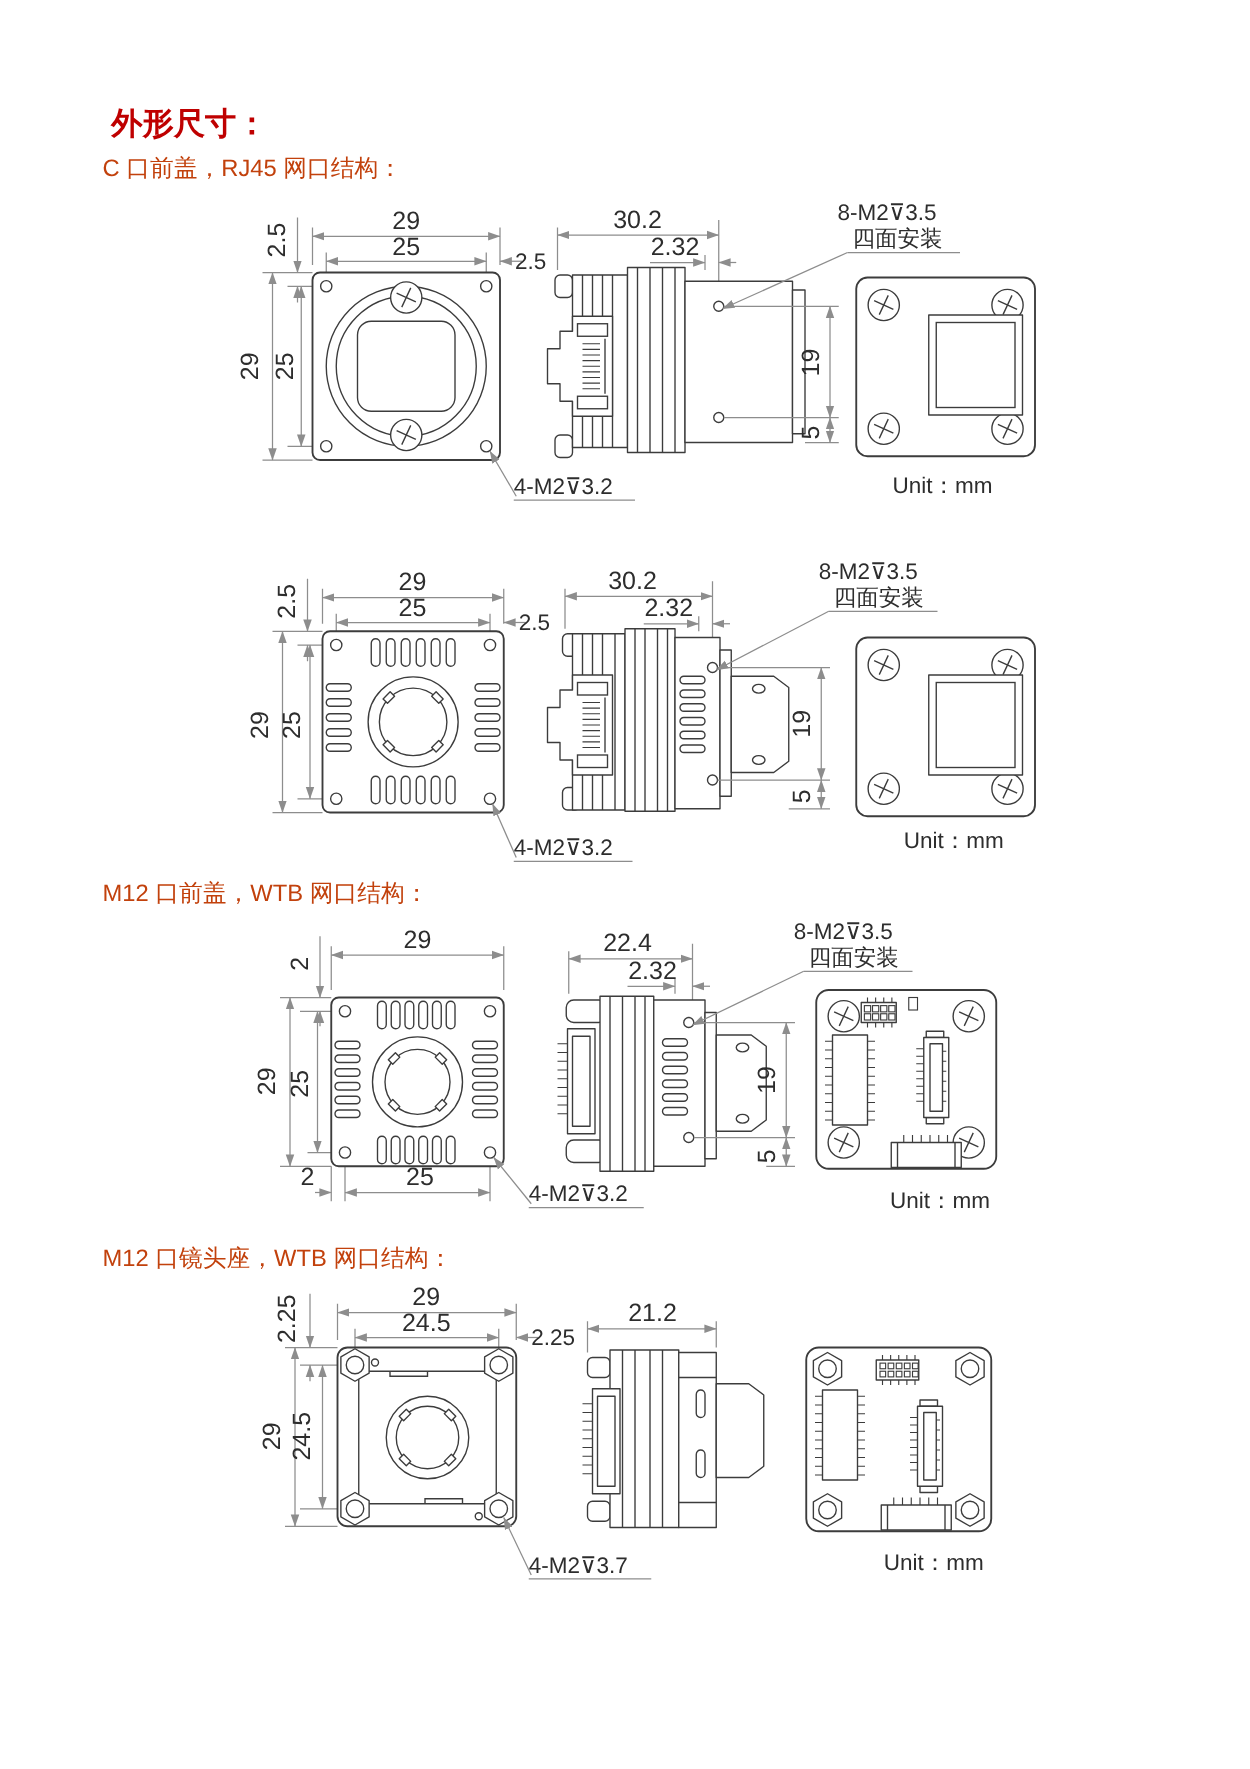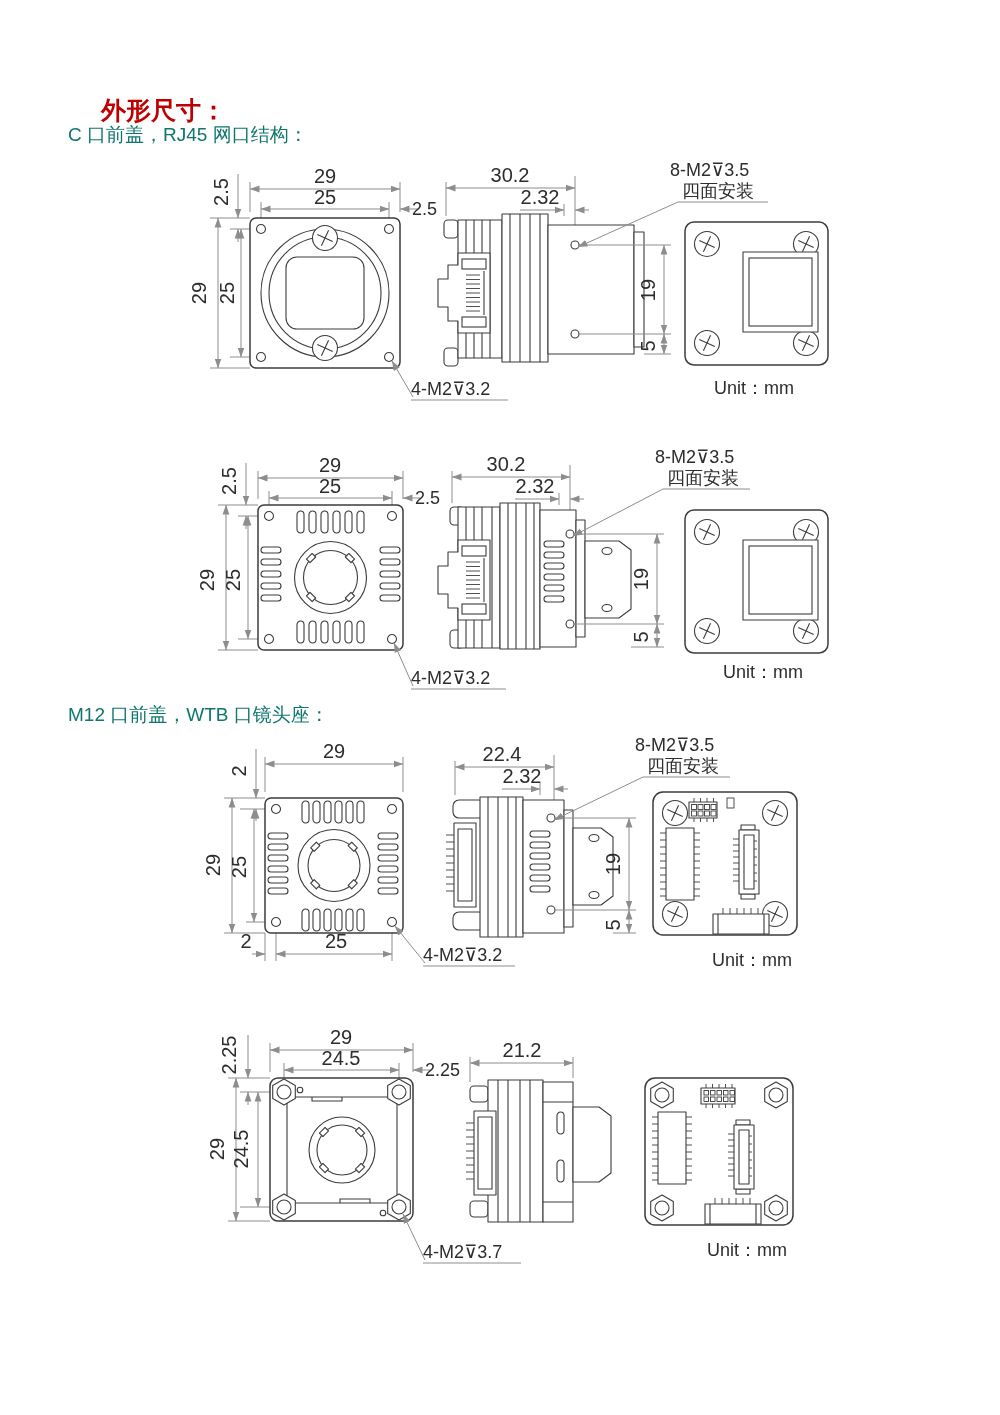--- a/index.html
+++ b/index.html
@@ -1,38 +1,39 @@
 <!DOCTYPE html>
 <html><head>
 <meta charset="utf-8">
 <style>
   html,body{margin:0;padding:0;background:#fff;}
   .page{position:relative;width:1000px;height:1415px;background:#fff;overflow:hidden;
         font-family:"Liberation Sans","DejaVu Sans",sans-serif;}
-  .title{position:absolute;left:85px;top:78px;font-size:25px;font-weight:bold;color:#bf0000;margin:16px;}
-  .seclabel{position:absolute;left:68px;font-size:19px;color:#0f766e;}
+  .title{position:absolute;left:85px;top:78px;font-size:25px;font-weight:bold;color:#bf0000;margin:4px;}
+  .seclabel{position:absolute;left:82px;font-size:19px;color:#c2410c;}
   svg.row{position:absolute;left:78px;overflow:visible;}
   .ln{fill:#fff;stroke:#3c3c3c;stroke-width:1.5;stroke-linejoin:round;}
   .lif{fill:#fff;stroke:#3c3c3c;stroke-width:1.1;stroke-linejoin:round;}
   .li{fill:none;stroke:#3c3c3c;stroke-width:1.1;}
   .lt{fill:none;stroke:#3c3c3c;stroke-width:.9;}
   .dim,.ext{fill:none;stroke:#8d8d8d;stroke-width:1;}
   text{font-family:"Liberation Sans","DejaVu Sans",sans-serif;fill:#2d2d2d;}
   .dimt{font-size:20px;text-anchor:middle;}
   .callt{font-size:18px;}
   .unitt{font-size:18px;}
 </style>
 </head>
 <body>
 
 <div class="page">
 
   <h1 class="title">外形尺寸：</h1>
   <div class="seclabel" style="top:122px">C 口前盖，RJ45 网口结构：</div>
-  <div class="seclabel" style="top:702px">M12 口前盖，WTB 口镜头座：</div>
+  <div class="seclabel" style="top:702px">M12 口前盖，WTB 网口结构：</div>
+  <div class="seclabel" style="top:994px">M12 口镜头座，WTB 网口结构：</div>
 
   <svg width="0" height="0" style="position:absolute" aria-hidden="true">
     <defs>
       <marker id="ar" viewBox="0 0 10 10" refX="9.5" refY="5" markerWidth="10" markerHeight="10" orient="auto-start-reverse">
         <path d="M0,1.6 L9.8,5 L0,8.4 Z" fill="#8d8d8d"></path>
       </marker>
       <g id="ph">
         <circle r="12.5" class="lif"></circle>
         <path d="M-8.5,0 H8.5 M0,-8.5 V8.5" class="li" transform="rotate(25)"></path>
       </g>

